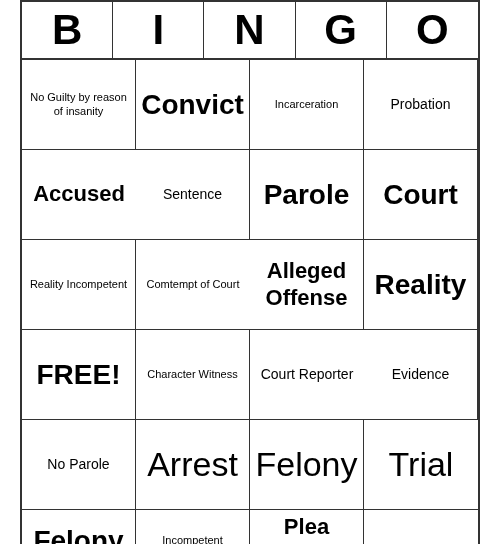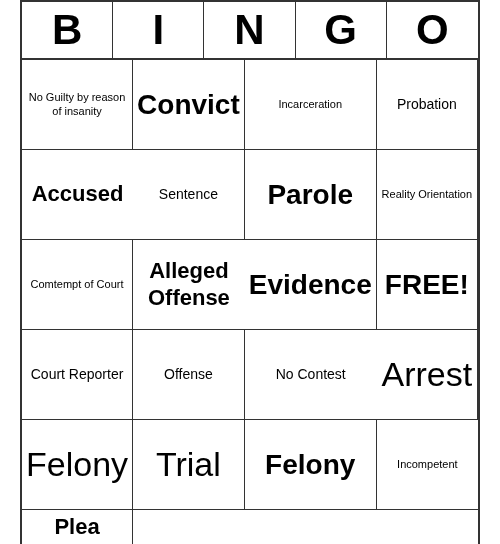--- a/index.html
+++ b/index.html
@@ -84,28 +84,30 @@
       <div class="bingo-header-cell">O</div>
     </div>
   <div class="bingo-grid">
   <div class="bingo-cell size-small">No Guilty by reason of insanity</div>
       <div class="bingo-cell size-xlarge">Convict</div>
       <div class="bingo-cell size-small">Incarceration</div>
       <div class="bingo-cell size-medium">Probation</div>
       <div class="bingo-cell size-large">Accused</div>
       <div class="bingo-cell size-medium">Sentence</div>
       <div class="bingo-cell size-xlarge">Parole</div>
-      <div class="bingo-cell size-small">Reality Orientation</div>
+      <div class="bingo-cell size-xlarge">Court</div>
+      <div class="bingo-cell size-small">Reality Incompetent</div>
       <div class="bingo-cell size-small">Comtempt of Court</div>
       <div class="bingo-cell size-large">Alleged Offense</div>
-      <div class="bingo-cell size-xlarge">Evidence</div>
+      <div class="bingo-cell size-xlarge">Reality</div>
       <div class="bingo-cell size-xlarge">FREE!</div>
+      <div class="bingo-cell size-small">Character Witness</div>
       <div class="bingo-cell size-medium">Court Reporter</div>
-      <div class="bingo-cell size-medium">Offense</div>
-      <div class="bingo-cell size-medium">No Contest</div>
+      <div class="bingo-cell size-medium">Evidence</div>
+      <div class="bingo-cell size-medium">No Parole</div>
       <div class="bingo-cell size-xxlarge">Arrest</div>
       <div class="bingo-cell size-xxlarge">Felony</div>
       <div class="bingo-cell size-xxlarge">Trial</div>
       <div class="bingo-cell size-xlarge">Felony</div>
       <div class="bingo-cell size-small">Incompetent</div>
       <div class="bingo-cell size-large">Plea Bargain</div>
     </div>
 </div>
 
 </body></html>

